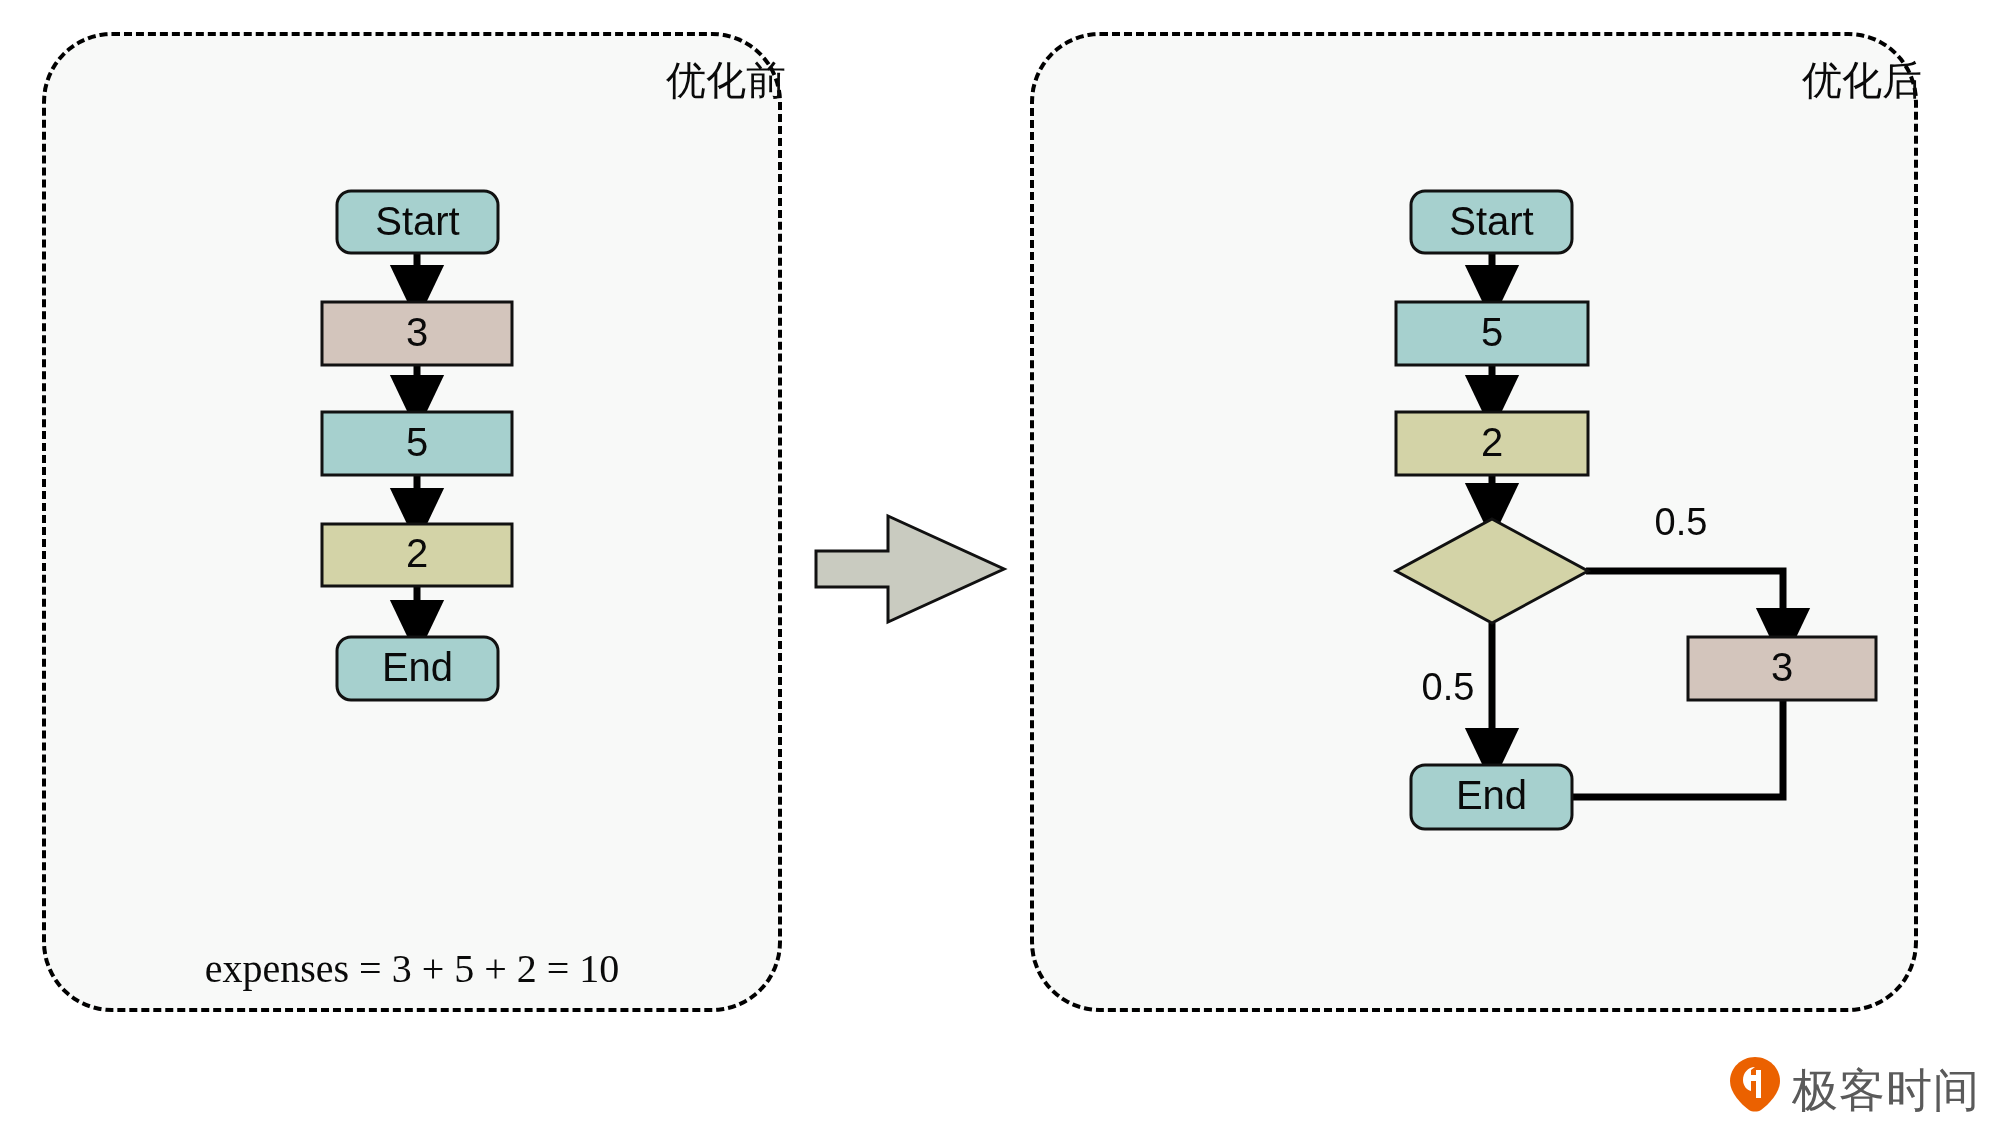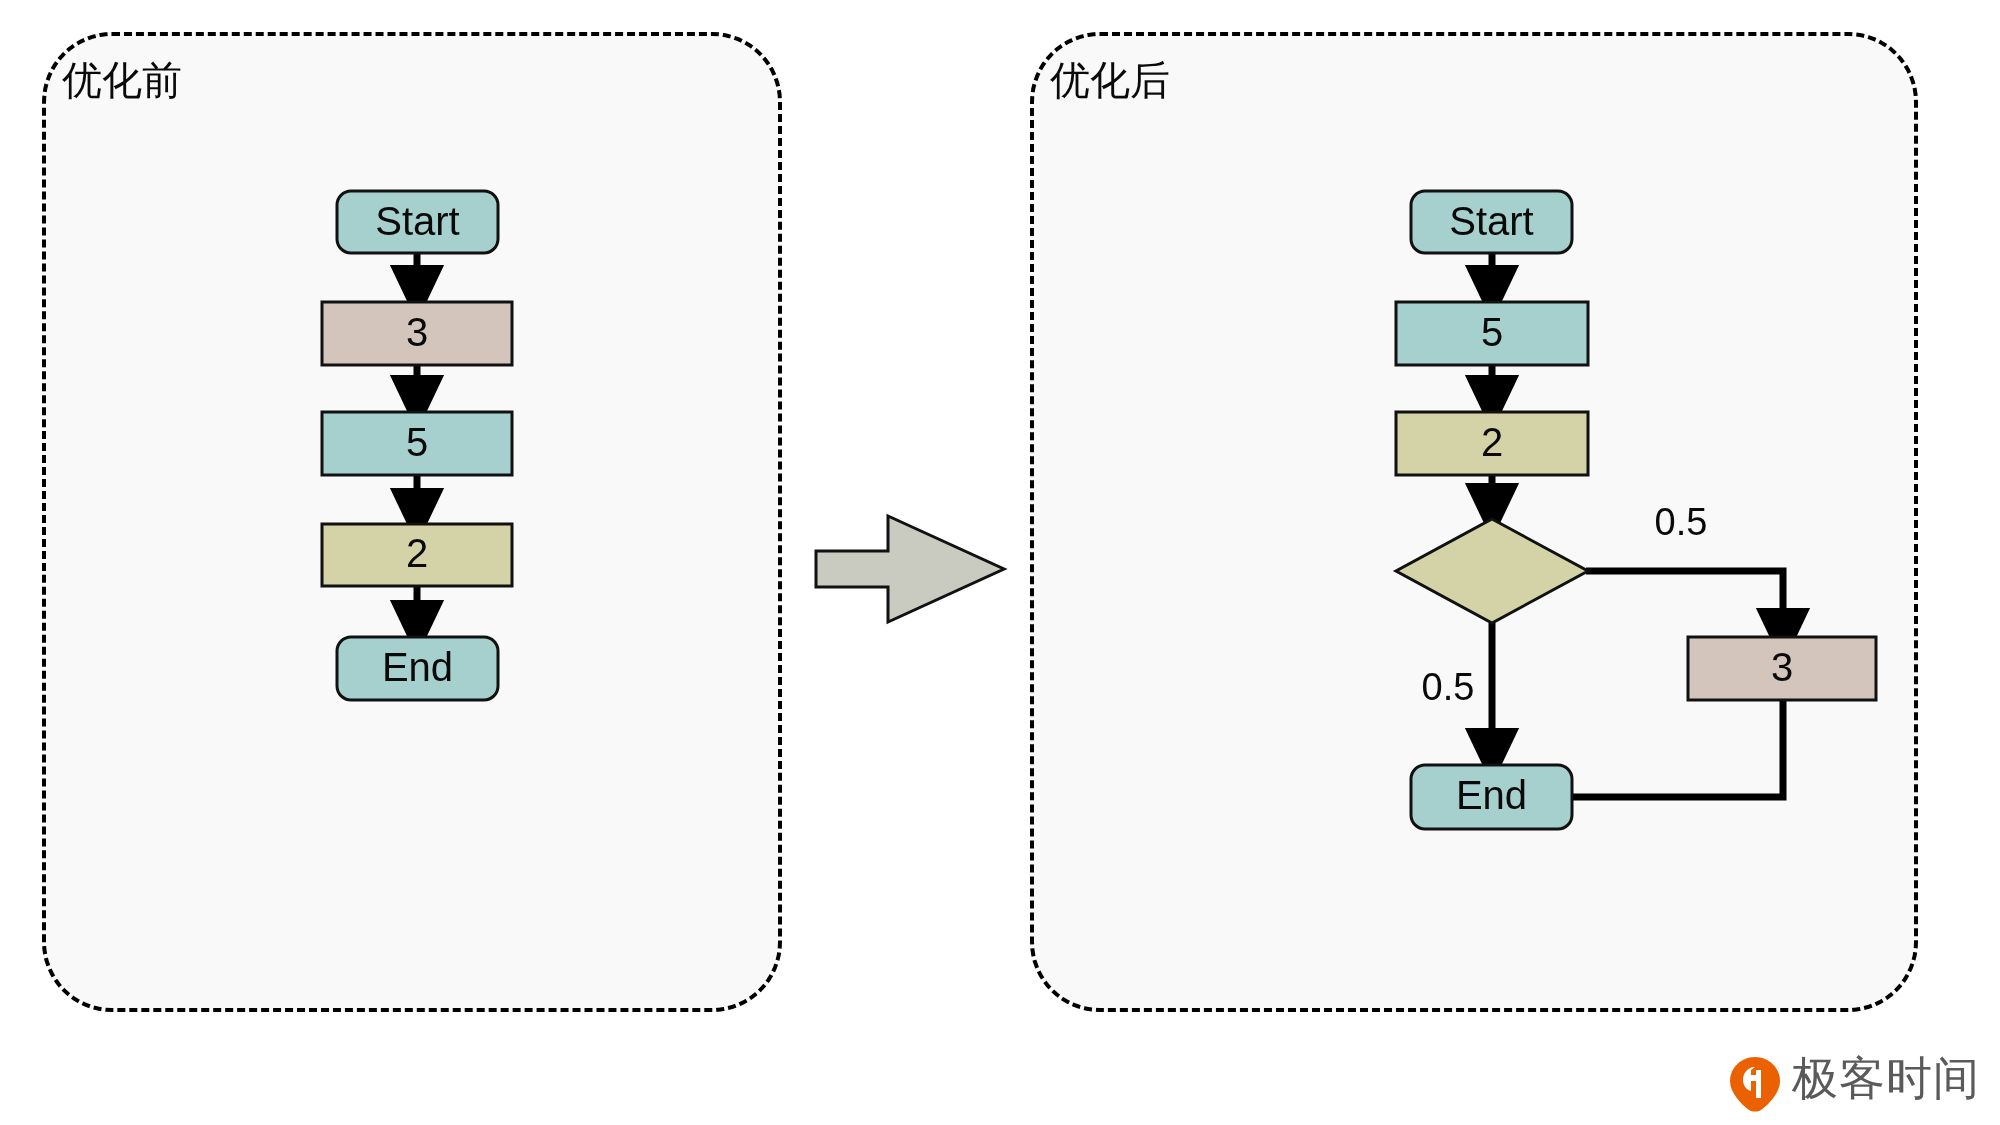--- a/index.html
+++ b/index.html
@@ -23,23 +23,23 @@
     border-radius: 70px;
     background: #f8f9f8;
     box-sizing: border-box;
   }
   #panel-before { left: 42px;  top: 32px;  width: 740px; height: 980px; }
   #panel-after  { left: 1030px; top: 32px; width: 888px; height: 980px; }
 
   .panel-title {
     position: absolute;
     width: 100%;
-    text-align: left;
+    text-align: right;
     top: 22px;
-    left: 16px;
+    left: 8px;
     font-family: "DejaVu Sans", "Liberation Sans", sans-serif;
     font-size: 40px;
     color: #0a0a0a;
     line-height: 1.1;
   }
 
   .panel-formula {
     position: absolute;
     width: 100%;
     text-align: center;
@@ -90,38 +90,39 @@
     stroke: #111111;
     stroke-width: 3;
   }
 
   
   #watermark {
     position: absolute;
     right: 20px;
     bottom: 12px;
     display: flex;
-    align-items: flex-start;
+    align-items: flex-end;
     gap: 10px;
   }
   #watermark .wm-text {
     font-family: "DejaVu Sans", "Liberation Sans", sans-serif;
     font-size: 46px;
     color: #5a5a5a;
     letter-spacing: 1px;
     line-height: 1;
   }
 </style>
 </head>
 <body>
 
 <div id="canvas">
 
   <div class="panel" id="panel-before">
     <div class="panel-title">优化前</div>
+    <div class="panel-formula">expenses = 3 + 5 + 2 = 10</div>
   </div>
 
   <div class="panel" id="panel-after">
     <div class="panel-title">优化后</div>
   </div>
 
   <svg id="flow-svg" viewBox="0 0 2000 1125">
     <defs>
       <marker id="ah" markerWidth="9" markerHeight="9" refX="4.2" refY="4.5" orient="auto" markerUnits="strokeWidth">
         <path d="M0,0.6 L8.2,4.5 L0,8.4 z" fill="#000000"></path>

